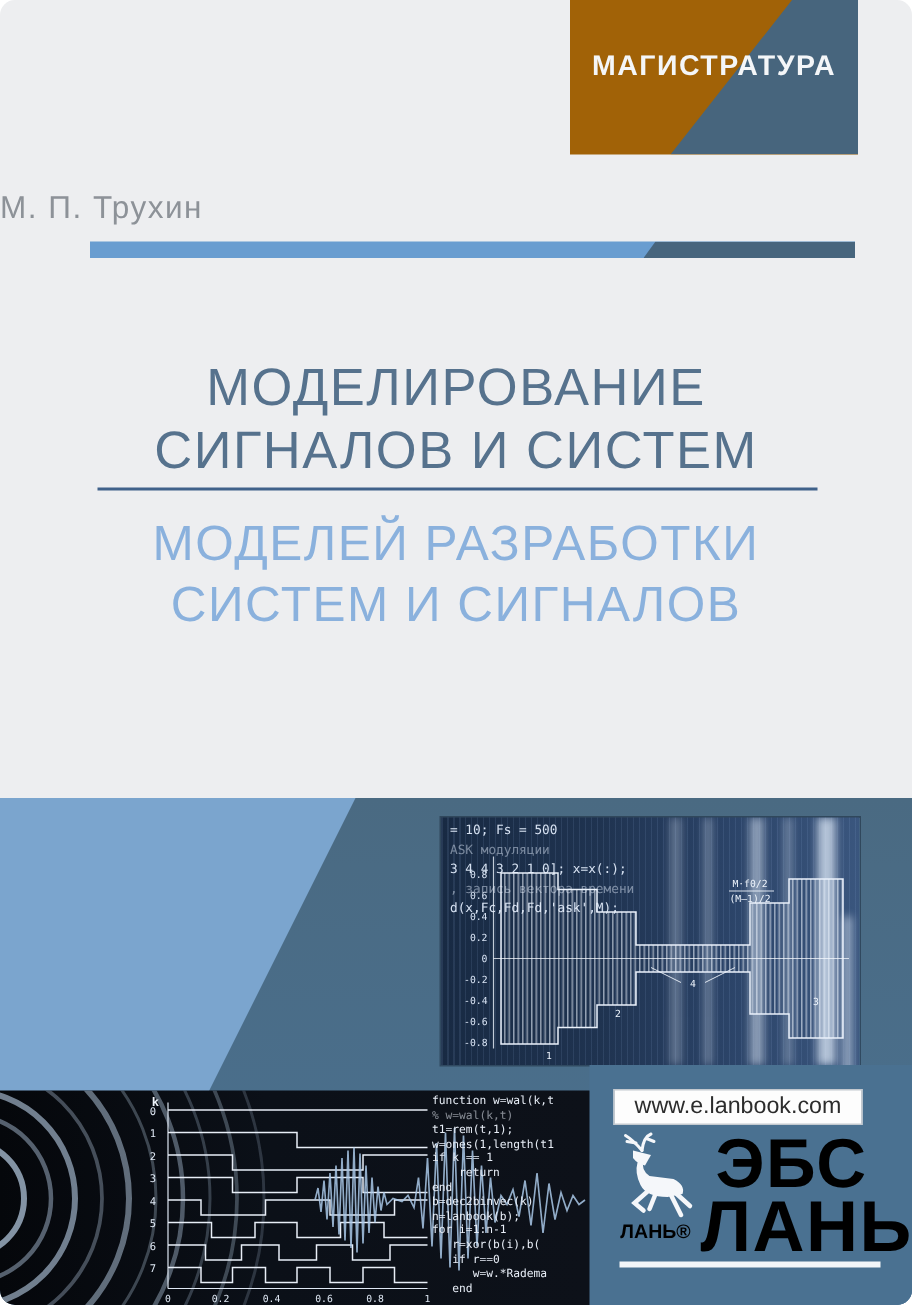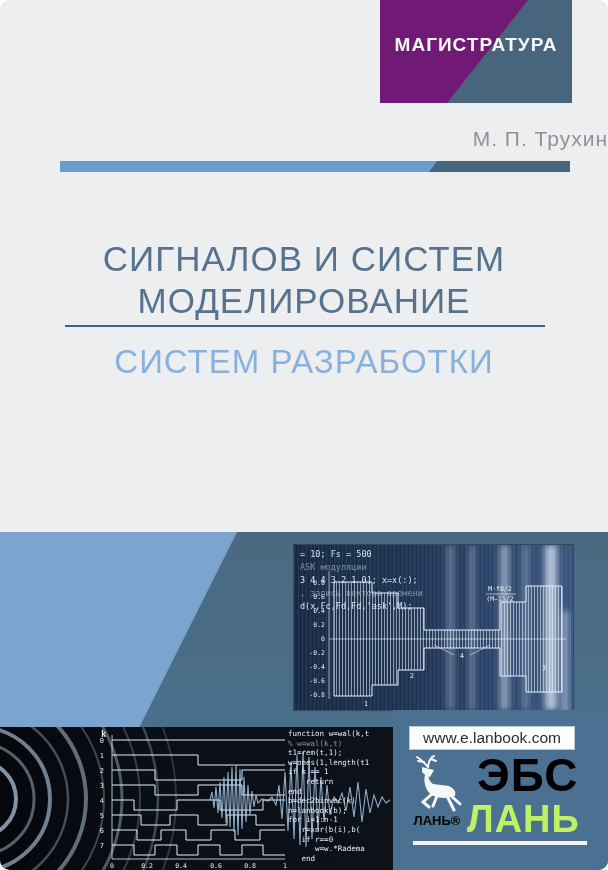--- a/index.html
+++ b/index.html
@@ -3,27 +3,27 @@
 <meta charset="utf-8">
 <style>
   html,body{margin:0;padding:0;background:#ffffff;}
   *{box-sizing:border-box;}
   .cover{
     position:relative;width:608px;height:870px;overflow:hidden;
     background:#edeef0;border-radius:10px;
     font-family:"Liberation Sans",sans-serif;
   }
   
-  .badge{position:absolute;left:380px;top:0;width:192px;height:103px;background:#701a75;}
+  .badge{position:absolute;left:380px;top:0;width:192px;height:103px;background:#a16207;}
   .badge-diag{position:absolute;inset:0;background:#47657d;
     clip-path:polygon(148px 0,192px 0,192px 103px,67px 103px);}
   .badge-label{position:absolute;left:0;top:34px;width:100%;text-align:center;
     color:#f4f6f8;font-weight:bold;font-size:19px;letter-spacing:1px;}
   
-  .author{position:absolute;left:0;top:127px;width:100%;text-align:right;
+  .author{position:absolute;left:0;top:127px;width:100%;text-align:left;
     color:#8d9298;font-size:21px;letter-spacing:1px;}
   
   .bar{position:absolute;left:60px;top:161px;width:510px;height:11px;background:#699dd0;}
   .bar-diag{position:absolute;inset:0;background:#47657d;
     clip-path:polygon(377px 0,510px 0,510px 11px,369px 11px);}
   
   .title{position:absolute;left:0;top:238px;width:100%;text-align:center;
     color:#56728d;font-size:35px;line-height:42px;letter-spacing:1px;font-weight:400;}
   .title-rule{position:absolute;left:65px;top:325px;width:480px;height:2px;background:#40618a;}
   .subtitle{position:absolute;left:0;top:341px;width:100%;text-align:center;
@@ -49,22 +49,22 @@
     background:linear-gradient(90deg,#05070b 0%,#0b1018 45%,#0d1119 100%);}
   .strip-code{position:absolute;left:288px;top:2px;color:#e8eef7;
     font-family:"DejaVu Sans Mono",monospace;font-size:7.5px;line-height:9.6px;}
   .strip-code .dim{opacity:.55;}
   
   .pub{position:absolute;left:393px;top:710px;width:246px;height:160px;background:#4a7191;}
   .pub-url{position:absolute;left:16px;top:16px;width:166px;height:24px;background:#fdfdfd;
     border:1px solid #c3c9cf;color:#2c2c2c;font-size:15.5px;line-height:22px;text-align:center;}
   .pub-ebs{position:absolute;left:84px;top:42px;color:#000000;font-weight:bold;
     font-size:46px;line-height:46px;letter-spacing:1px;}
-  .pub-lan{position:absolute;left:74px;top:86px;color:#bef264;font-weight:bold;
-    font-size:38px;line-height:46px;letter-spacing:1px;}
+  .pub-lan{position:absolute;left:74px;top:86px;color:#000000;font-weight:bold;
+    font-size:48px;line-height:46px;letter-spacing:1px;}
   .pub-deer{position:absolute;left:14px;top:44px;width:62px;height:58px;}
   .pub-brand{position:absolute;left:10px;top:103px;width:68px;text-align:center;
     color:#000000;font-weight:bold;font-size:13px;}
   .pub-rule{position:absolute;left:20px;top:131px;width:174px;height:4px;background:#f2f5f8;}
   svg text{font-family:"DejaVu Sans Mono",monospace;}
 </style>
 </head>
 <body>
 
 <div class="cover">
@@ -74,27 +74,28 @@
     <div class="badge-label">МАГИСТРАТУРА</div>
   </div>
 
   <div class="author">М. П. Трухин</div>
 
   <div class="bar">
     <div class="bar-diag"></div>
   </div>
 
   <div class="title">
+    <div>МОДЕЛИРОВАНИЕ</div>
     <div>СИГНАЛОВ И СИСТЕМ</div>
-    <div>МОДЕЛИРОВАНИЕ</div>
   </div>
   <div class="title-rule"></div>
 
   <div class="subtitle">
-    <div>СИСТЕМ РАЗРАБОТКИ</div>
+    <div>МОДЕЛЕЙ РАЗРАБОТКИ</div>
+    <div>СИСТЕМ И СИГНАЛОВ</div>
   </div>
 
   <div class="lower">
     <div class="lower-diag"></div>
   </div>
 
   <div class="shot">
     <div class="streak" style="left:55%;width:7px;opacity:.35;"></div>
     <div class="streak" style="left:63%;width:4px;opacity:.5;"></div>
     <div class="streak" style="left:74%;width:9px;opacity:.55;"></div>

